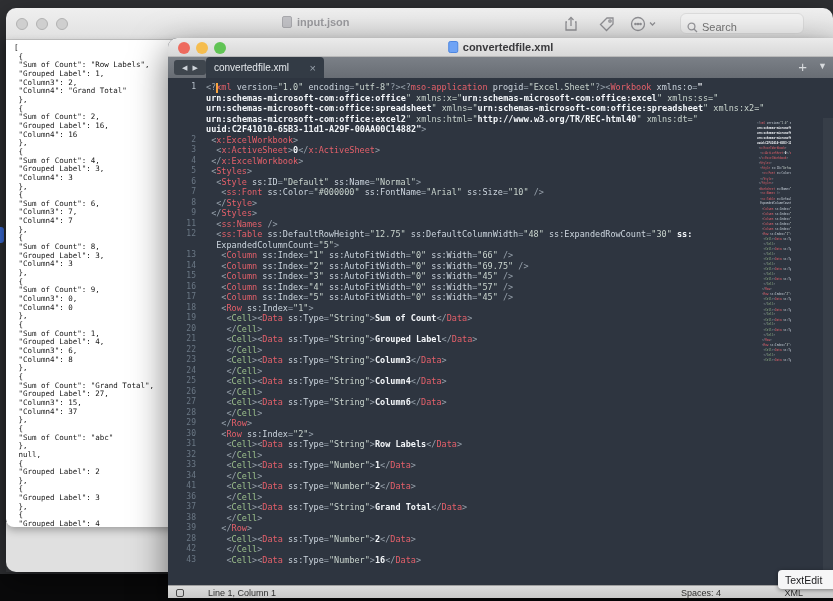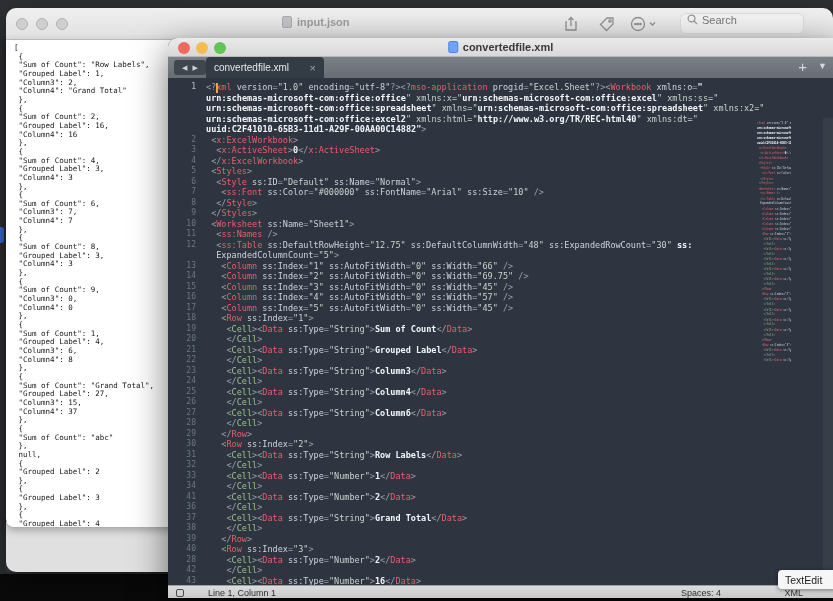--- a/index.html
+++ b/index.html
@@ -20,21 +20,21 @@
         border-bottom:1px solid #c6c6c6;border-radius:10px 10px 0 0;padding-left:32px;}
   .tl{position:absolute;width:12px;height:12px;border-radius:50%;top:10px;}
   .tl.gray{background:#cfcfcf;border:1px solid #b2b2b2;}
   .w1-title{position:absolute;left:276px;top:8px;display:flex;align-items:center;gap:5px;
         font-size:11px;font-weight:bold;color:#9b9b9f;}
   .doc-icon{display:inline-block;width:10px;height:12px;border-radius:2px;}
   .doc-icon.gray{background:#c3c3c7;border:1px solid #ababaf;}
   .doc-icon.blue{background:#6ea3f5;border:1px solid #4d86e0;}
   .tb-icon{position:absolute;top:7px;width:20px;height:18px;color:#909094;}
   .search-field{position:absolute;left:674px;top:5px;width:124px;height:21px;background:#f2f2f2;
-        border:1px solid #dcdcdc;border-radius:6px;display:flex;align-items:flex-start;padding:0 6px;gap:4px;}
+        border:1px solid #dcdcdc;border-radius:6px;display:flex;align-items:flex-end;padding:0 6px;gap:4px;}
   .search-field input{border:none;outline:none;background:transparent;width:80px;
         font-size:11px;color:#6b6b6f;font-family:"Liberation Sans",sans-serif;}
   .w1-footer{position:absolute;left:0;top:514px;right:0;height:50px;background:#e0e0e0;border-radius:0 0 10px 10px;}
   .w1-content{position:absolute;left:0;top:32px;right:0;height:487px;background:#fff;
         border-radius:0 0 8px 8px;box-shadow:0 3px 8px rgba(0,0,0,.3);padding:4px 0 0 8px;overflow:hidden;}
   .jline{font-family:"DejaVu Sans Mono",monospace;font-size:7.5px;line-height:8.65px;
         color:#161616;white-space:pre;}
 
   
   .win2{position:absolute;left:168px;top:38px;width:665px;height:560px;border-radius:9px 0 0 0;
@@ -261,24 +261,20 @@
           </div>
           <div class="crow">
             <span class="ln">8</span>
             <span class="tx">  <span class="p">&lt;/</span><span class="tr">Style</span><span class="p">&gt;</span></span>
           </div>
           <div class="crow">
             <span class="ln">9</span>
             <span class="tx"> <span class="p">&lt;/</span><span class="tr">Styles</span><span class="p">&gt;</span></span>
           </div>
           <div class="crow">
-            <span class="ln">10</span>
-            <span class="tx"> <span class="p">&lt;</span><span class="tr">Worksheet</span> <span class="a">ss:Name</span><span class="p">=</span><span class="s">"Sheet1"</span><span class="p">&gt;</span></span>
-          </div>
-          <div class="crow">
             <span class="ln">11</span>
             <span class="tx">  <span class="p">&lt;</span><span class="tr">ss:Names</span> <span class="p">/&gt;</span></span>
           </div>
           <div class="crow">
             <span class="ln">12</span>
             <span class="tx">  <span class="p">&lt;</span><span class="tr">ss:Table</span> <span class="a">ss:DefaultRowHeight</span><span class="p">=</span><span class="s">"12.75"</span> <span class="a">ss:DefaultColumnWidth</span><span class="p">=</span><span class="s">"48"</span> <span class="a">ss:ExpandedRowCount</span><span class="p">=</span><span class="s">"30"</span> <span class="c">s</span><span class="c">s</span><span class="c">:</span></span>
           </div>
           <div class="crow">
             <span class="ln"></span>
             <span class="tx">  <span class="a">ExpandedColumnCount</span><span class="p">=</span><span class="s">"5"</span><span class="p">&gt;</span></span>
@@ -383,24 +379,20 @@
             <span class="ln">37</span>
             <span class="tx">    <span class="p">&lt;</span><span class="tg">Cell</span><span class="p">&gt;</span><span class="p">&lt;</span><span class="tr">Data</span> <span class="a">ss:Type</span><span class="p">=</span><span class="s">"String"</span><span class="p">&gt;</span><span class="c">G</span><span class="c">r</span><span class="c">a</span><span class="c">n</span><span class="c">d</span> <span class="c">T</span><span class="c">o</span><span class="c">t</span><span class="c">a</span><span class="c">l</span><span class="p">&lt;/</span><span class="tr">Data</span><span class="p">&gt;</span></span>
           </div>
           <div class="crow">
             <span class="ln">38</span>
             <span class="tx">    <span class="p">&lt;/</span><span class="tg">Cell</span><span class="p">&gt;</span></span>
           </div>
           <div class="crow">
             <span class="ln">39</span>
             <span class="tx">   <span class="p">&lt;/</span><span class="tr">Row</span><span class="p">&gt;</span></span>
-          </div>
-          <div class="crow">
-            <span class="ln">40</span>
-            <span class="tx">   <span class="p">&lt;</span><span class="tr">Row</span> <span class="a">ss:Index</span><span class="p">=</span><span class="s">"3"</span><span class="p">&gt;</span></span>
           </div>
           <div class="crow">
             <span class="ln">28</span>
             <span class="tx">    <span class="p">&lt;</span><span class="tg">Cell</span><span class="p">&gt;</span><span class="p">&lt;</span><span class="tr">Data</span> <span class="a">ss:Type</span><span class="p">=</span><span class="s">"Number"</span><span class="p">&gt;</span><span class="c">2</span><span class="p">&lt;/</span><span class="tr">Data</span><span class="p">&gt;</span></span>
           </div>
           <div class="crow">
             <span class="ln">42</span>
             <span class="tx">    <span class="p">&lt;/</span><span class="tg">Cell</span><span class="p">&gt;</span></span>
           </div>
           <div class="crow">

